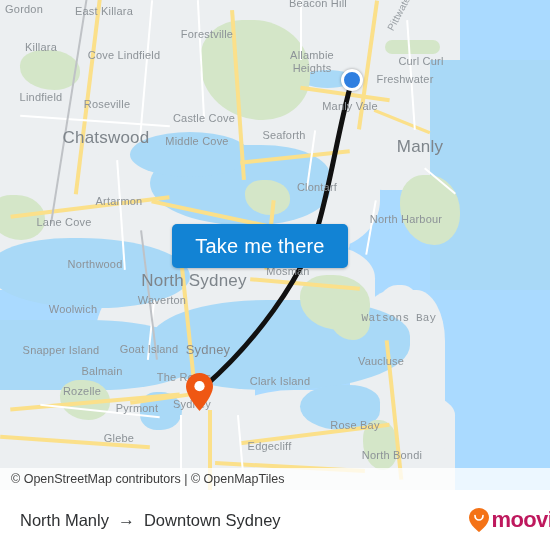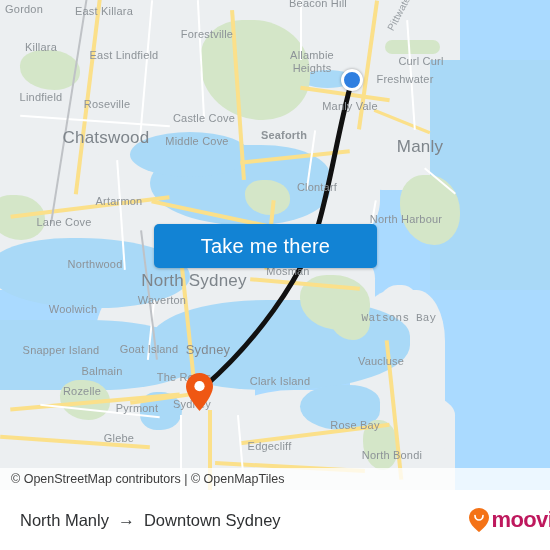--- a/index.html
+++ b/index.html
@@ -25,21 +25,21 @@
   
   #route{position:absolute;left:0;top:0;width:550px;height:490px;}
 
   
   #origin-marker{position:absolute;left:341px;top:69px;width:22px;height:22px;border-radius:50%;
      background:#2f7fe0;border:3px solid #ffffff;box-sizing:border-box;
      box-shadow:0 0 3px rgba(0,0,0,.35);}
   #dest-marker{position:absolute;left:186px;top:373px;width:27px;height:38px;}
 
   
-  #take-me-there{position:absolute;left:154px;top:224px;width:223px;height:44px;
+  #take-me-there{position:absolute;left:172px;top:224px;width:176px;height:44px;
      background:#1283d4;border:0;border-radius:5px;color:#ffffff;font-size:20px;
      font-family:"Liberation Sans",sans-serif;cursor:pointer;letter-spacing:.2px;
      box-shadow:0 1px 3px rgba(0,0,0,.25);}
 
   
   #attribution{position:absolute;left:0;bottom:0;width:550px;height:22px;
      background:rgba(255,255,255,.78);color:#3c3c3c;font-size:12.5px;
      line-height:22px;padding-left:11px;box-sizing:border-box;white-space:nowrap;}
 
   
@@ -130,32 +130,32 @@
     <svg id="route" viewBox="0 0 550 490">
       <path d="M352,80 C338,130 331,182 318,226 C302,280 252,345 205,386" fill="none" stroke="#111111" stroke-width="5" stroke-linecap="round"></path>
     </svg>
 
     <div id="labels">
         <div class="lbl" style="left: 24px; top: 9px;">Gordon</div>
         <div class="lbl" style="left: 104px; top: 11px;">East Killara</div>
         <div class="lbl" style="left: 207px; top: 34px;">Forestville</div>
         <div class="lbl" style="left: 318px; top: 3px;">Beacon Hill</div>
         <div class="lbl" style="left: 41px; top: 47px;">Killara</div>
-        <div class="lbl" style="left: 124px; top: 55px;">East Lindfield</div>
+        <div class="lbl" style="left: 124px; top: 55px;">Cove Lindfield</div>
         <div class="lbl" style="left: 312px; top: 55px;">Allambie</div>
         <div class="lbl" style="left: 312px; top: 68px;">Heights</div>
         <div class="lbl" style="left: 421px; top: 61px;">Curl Curl</div>
         <div class="lbl" style="left: 405px; top: 79px;">Freshwater</div>
         <div class="lbl" style="left: 41px; top: 97px;">Lindfield</div>
         <div class="lbl" style="left: 107px; top: 104px;">Roseville</div>
         <div class="lbl" style="left: 204px; top: 118px;">Castle Cove</div>
         <div class="lbl" style="left: 350px; top: 106px;">Manly Vale</div>
         <div class="lbl big" style="left: 106px; top: 138px;">Chatswood</div>
         <div class="lbl" style="left: 197px; top: 141px;">Middle Cove</div>
-        <div class="lbl" style="left: 284px; top: 135px; font-weight: bold;">Seaforth</div>
+        <div class="lbl" style="left: 284px; top: 135px;">Seaforth</div>
         <div class="lbl big" style="left: 420px; top: 147px;">Manly</div>
         <div class="lbl" style="left: 119px; top: 201px;">Artarmon</div>
         <div class="lbl" style="left: 317px; top: 187px;">Clontarf</div>
         <div class="lbl" style="left: 64px; top: 222px;">Lane Cove</div>
         <div class="lbl" style="left: 406px; top: 219px;">North Harbour</div>
         <div class="lbl" style="left: 95px; top: 264px;">Northwood</div>
         <div class="lbl" style="left: 288px; top: 271px;">Mosman</div>
         <div class="lbl big" style="left: 194px; top: 281px;">North Sydney</div>
         <div class="lbl" style="left: 162px; top: 300px;">Waverton</div>
         <div class="lbl" style="left: 73px; top: 309px;">Woolwich</div>

